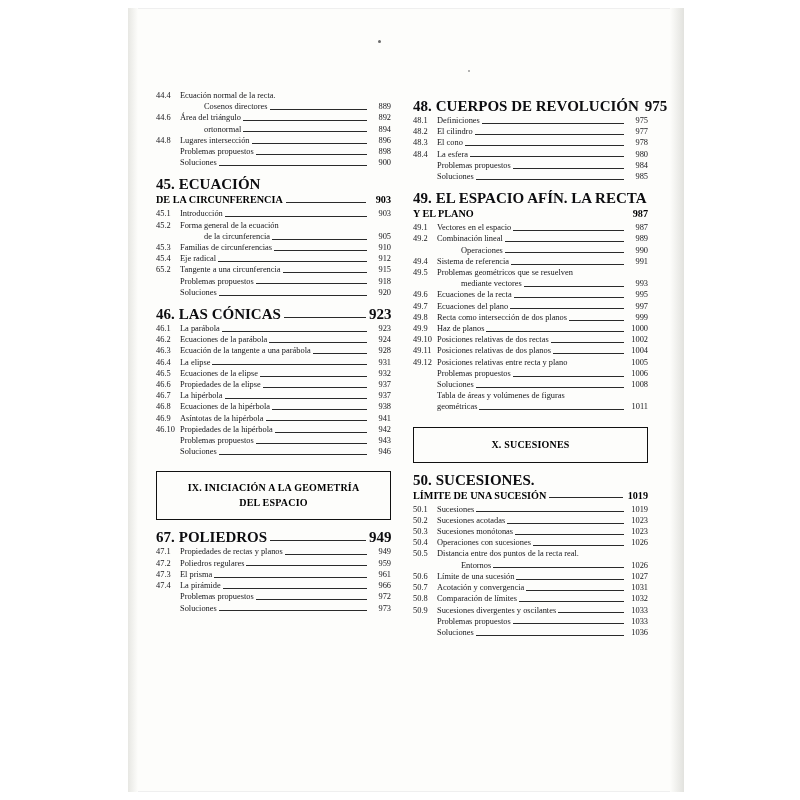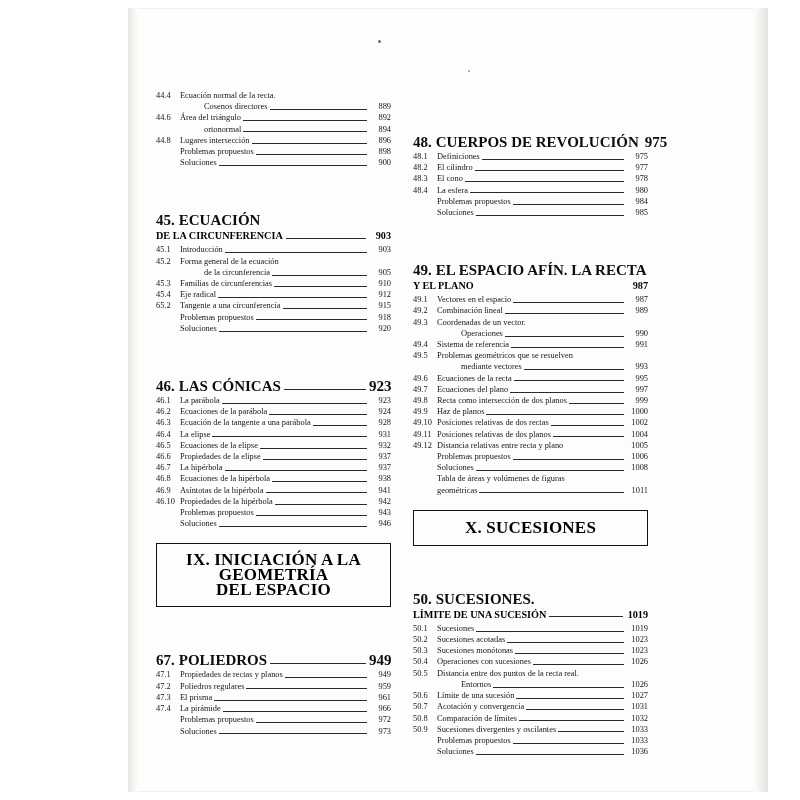--- a/index.html
+++ b/index.html
@@ -5,21 +5,21 @@
   html,body{margin:0;padding:0;}
   body{
     width:800px;height:800px;
     background:#ffffff;
     font-family:"Liberation Serif", serif;
     overflow:hidden;
   }
   .page{
     position:absolute;
     left:128px; top:8px;
-    width:640px; height:784px;
+    width:556px; height:784px;
     background:#fdfdfb;
     box-shadow:0 0 0 1px #efefef inset;
   }
   .page:before{
     content:"";
     position:absolute;left:0;top:0;width:10px;height:100%;
     background:linear-gradient(to right,#e7e7e3,#fdfdfb);
   }
   .page:after{
     content:"";
@@ -64,21 +64,21 @@
     align-items:flex-end;
     font-weight:bold;
     font-size:15px;
     line-height:14px;
     margin-top:9px;
     margin-bottom:2px;
     color:#0d0d10;
     white-space:nowrap;
   }
   .chapter .cnum{flex:0 0 auto;padding-right:4px;}
-  .chapter .ctxt{flex:0 0 auto;margin-top:36px;}
+  .chapter .ctxt{flex:0 0 auto;}
   .chapter .leader{
     flex:1 1 auto;
     border-bottom:1px solid #2a2a2a;
     margin:0 3px 3.5px 3px;height:1px;
   }
   .chapter .pg{flex:0 0 auto;width:22px;text-align:right;font-weight:bold;}
 
   .chapline2{
     font-weight:bold;font-size:10.2px;line-height:13px;
     display:flex;align-items:flex-end;white-space:nowrap;margin-bottom:2px;
@@ -86,21 +86,21 @@
   .chapline2 .ctxt{flex:0 0 auto;}
   .chapline2 .leader{flex:1 1 auto;border-bottom:1px solid #2a2a2a;margin:0 3px 3.5px 3px;height:1px;}
   .chapline2 .pg{flex:0 0 auto;width:22px;text-align:right;}
 
   .partbox{
     border:1.6px solid #111;
     margin:14px 0 10px 0;
     padding:8px 6px 9px 6px;
     text-align:center;
     font-weight:bold;
-    font-size:17px;
+    font-size:10px;
     line-height:15px;
     letter-spacing:.2px;
   }
   .partbox .l2{display:block;}
   .partbox.single{padding:9px 6px 10px 6px;}
 </style>
 </head>
 <body>
 
 <div class="page">
@@ -391,26 +391,20 @@
           <span class="txt">Vectores en el espacio</span>
           <span class="leader"></span>
           <span class="pg">987</span>
         </div>
         <div class="entry">
           <span class="num">49.2</span>
           <span class="txt">Combinación lineal</span>
           <span class="leader"></span>
           <span class="pg">989</span>
         </div>
-        <div class="entry">
-          <span class="num">49.3</span>
-          <span class="txt">Coordenadas de un vector.</span>
-          <span class="leader" style="border-bottom: none;"></span>
-          <span class="pg"></span>
-        </div>
         <div class="entry cont">
           <span class="num"></span>
           <span class="txt">Operaciones</span>
           <span class="leader"></span>
           <span class="pg">990</span>
         </div>
         <div class="entry">
           <span class="num">49.4</span>
           <span class="txt">Sistema de referencia</span>
           <span class="leader"></span>
@@ -459,21 +453,21 @@
           <span class="pg">1002</span>
         </div>
         <div class="entry">
           <span class="num">49.11</span>
           <span class="txt">Posiciones relativas de dos planos</span>
           <span class="leader"></span>
           <span class="pg">1004</span>
         </div>
         <div class="entry">
           <span class="num">49.12</span>
-          <span class="txt">Distancia relativas entre recta y plano</span>
+          <span class="txt">Posiciones relativas entre recta y plano</span>
           <span class="leader" style="border-bottom: none;"></span>
           <span class="pg">1005</span>
         </div>
         <div class="entry">
           <span class="num"></span>
           <span class="txt">Problemas propuestos</span>
           <span class="leader"></span>
           <span class="pg">1006</span>
         </div>
         <div class="entry">

